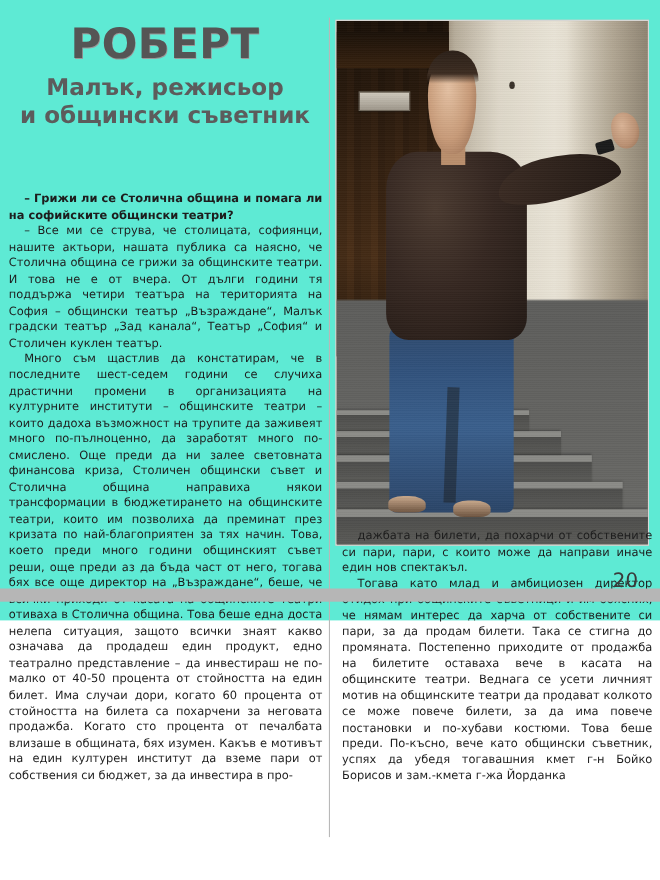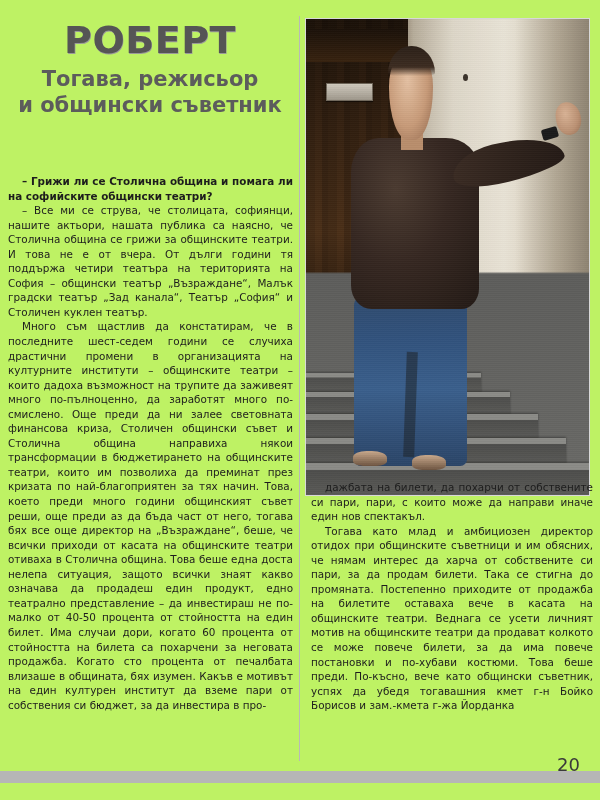--- a/index.html
+++ b/index.html
@@ -12,22 +12,22 @@
     width: 600px;
     height: 800px;
     overflow: hidden;
     font-family: "DejaVu Sans", sans-serif;
     color: #222222;
   }
 
   .page {
     position: relative;
     width: 600px;
-    height: 800px;
-    background: #bef264;
+    height: 564px;
+    background: #5eead4;
     box-sizing: border-box;
   }
 
   
   .col-divider {
     position: absolute;
     left: 299px;
     top: 16px;
     width: 1px;
     height: 745px;
@@ -324,21 +324,21 @@
 
 <div class="page">
 
   <div class="col-divider"></div>
 
   <div class="headline-block">
     <div class="headline-name">
       <span>РОБЕРТ</span>
     </div>
     <div class="headline-role">
-      <span>Тогава, режисьор</span>
+      <span>Малък, режисьор</span>
       <span class="rl2">и общински съветник</span>
     </div>
   </div>
 
   <div class="photo-frame">
     <div class="photo">
       <div class="door"></div>
       <div class="door-top-rail"></div>
       <div class="sign"></div>
       <div class="wall-shadow"></div>

